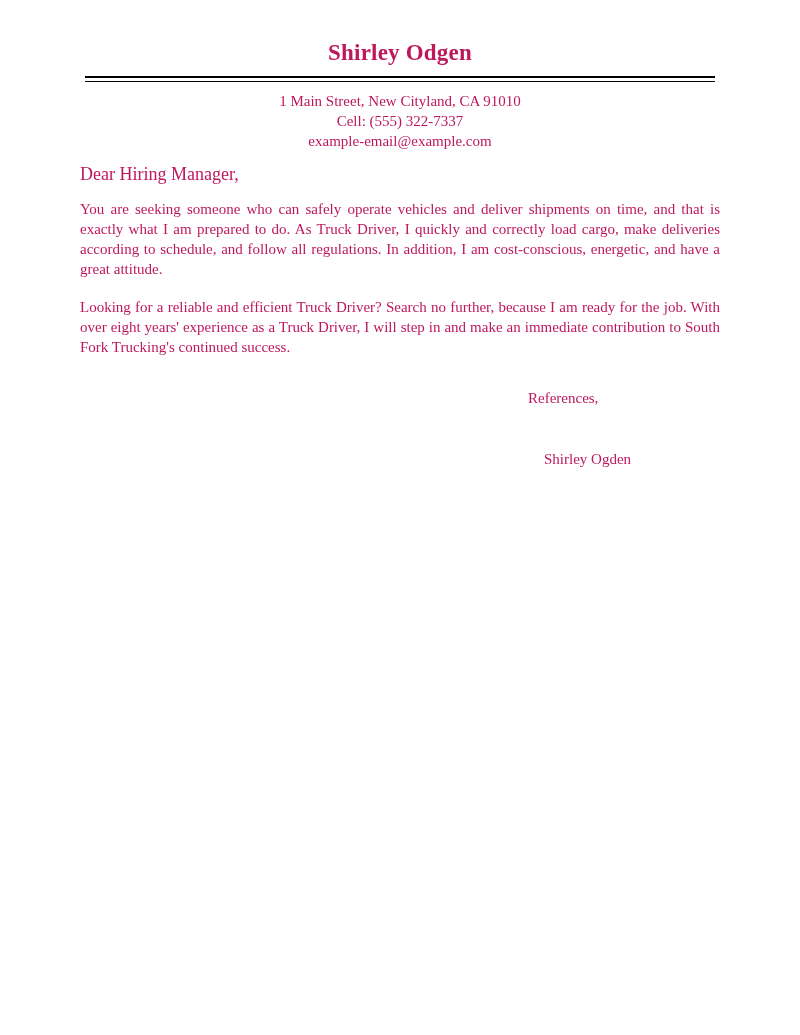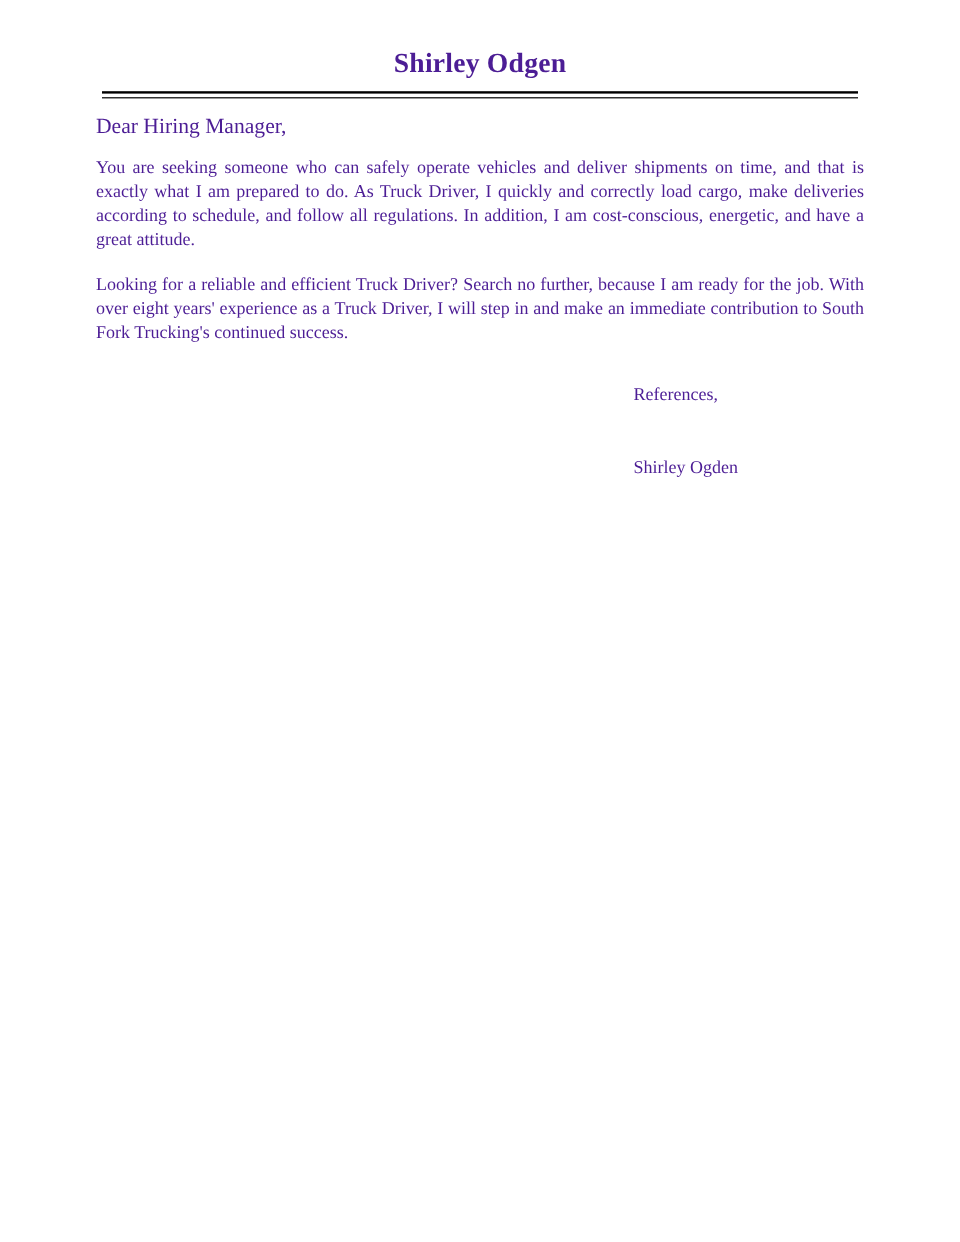--- a/index.html
+++ b/index.html
@@ -7,21 +7,21 @@
     padding: 0;
     background: #ffffff;
   }
   .page {
     width: 800px;
     height: 1035px;
     background: #ffffff;
     box-sizing: border-box;
     position: relative;
     font-family: "Liberation Serif", "DejaVu Serif", serif;
-    color: #4c1d95;
+    color: #be185d;
   }
   .letter {
     box-sizing: border-box;
     padding: 40px 80px 0 80px;
   }
   .header-name {
     text-align: center;
     font-size: 23px;
     font-weight: bold;
     letter-spacing: 0.2px;
@@ -53,33 +53,38 @@
   }
   .closing-block {
     margin-top: 33px;
     margin-left: 448px;
     font-size: 15px;
   }
   .closing-sincerely {
     margin: 0 0 44px 0;
   }
   .closing-signature {
-    margin: 0;
+    margin: 16px;
   }
 </style>
 </head>
 <body>
 
 <div class="page">
   <div class="letter">
 
     <div class="header-name">Shirley Odgen</div>
 
     <div class="double-rule"></div>
 
+    <div class="contact">
+      <div>1 Main Street, New Cityland, CA 91010</div>
+      <div>Cell: (555) 322-7337</div>
+      <div>example-email@example.com</div>
+    </div>
 
     <div class="salutation">Dear Hiring Manager,</div>
 
     <div class="body-paragraph">You are seeking someone who can safely operate vehicles and deliver shipments on time, and that is exactly what I am prepared to do. As Truck Driver, I quickly and correctly load cargo, make deliveries according to schedule, and follow all regulations. In addition, I am cost-conscious, energetic, and have a great attitude.</div>
 
     <div class="body-paragraph">Looking for a reliable and efficient Truck Driver? Search no further, because I am ready for the job. With over eight years' experience as a Truck Driver, I will step in and make an immediate contribution to South Fork Trucking's continued success.</div>
 
 
     <div class="closing-block">
       <div class="closing-sincerely">References,</div>

